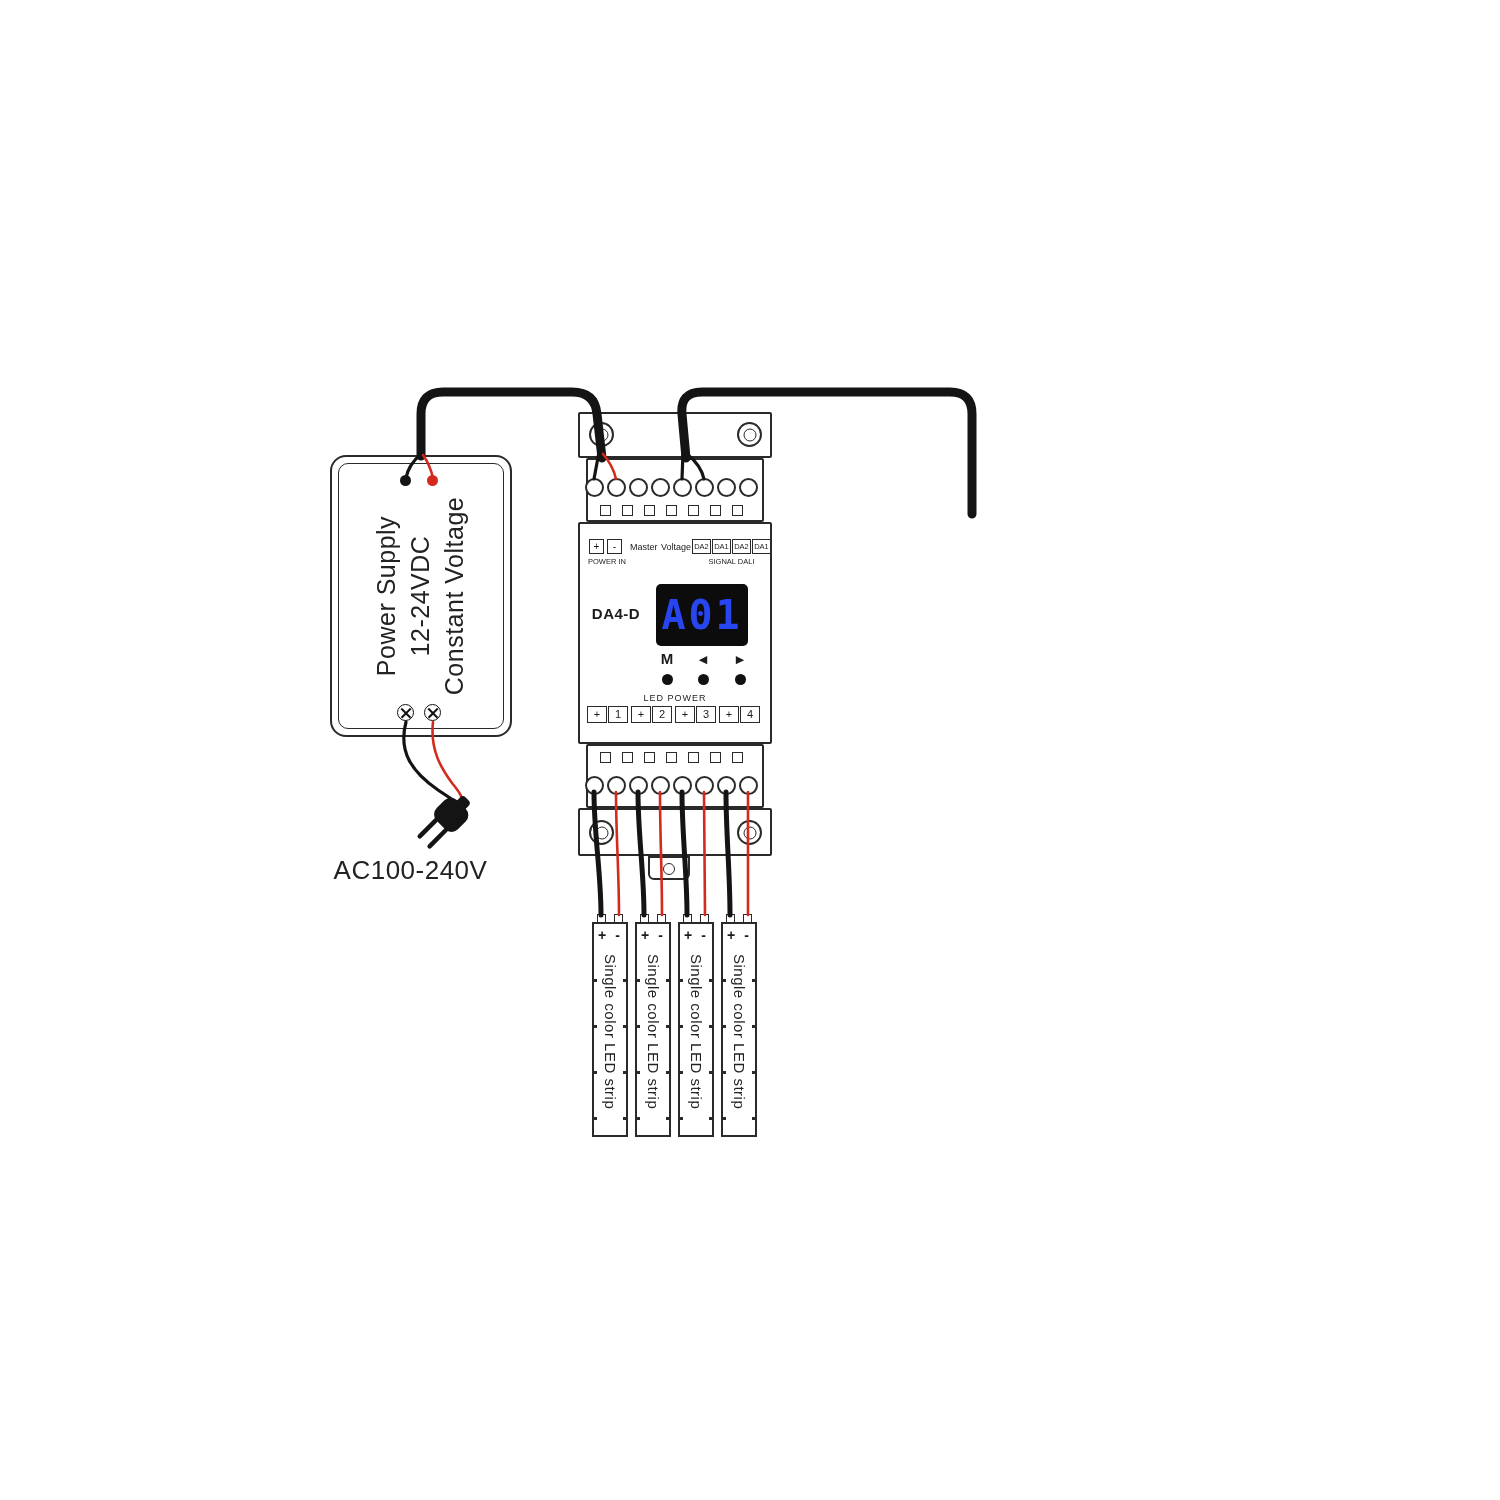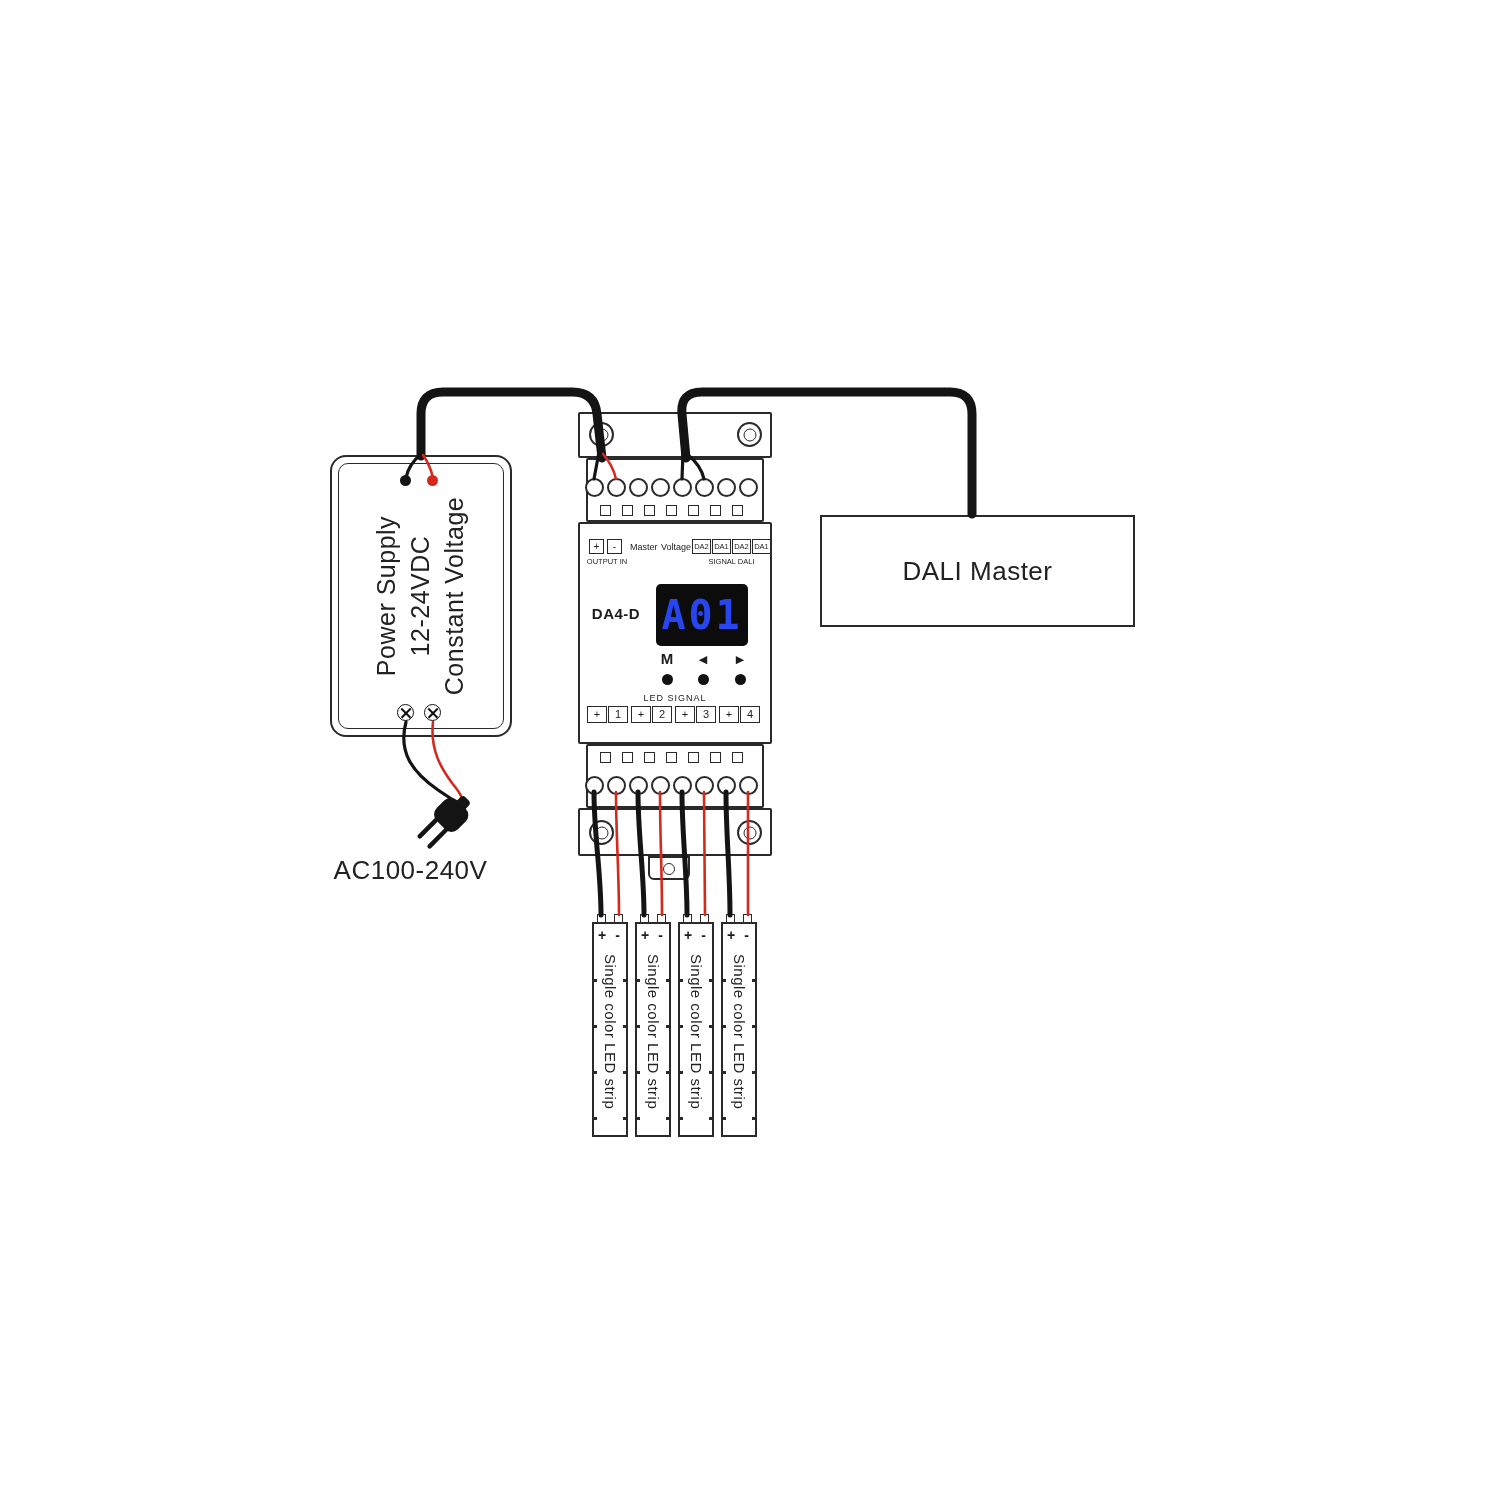--- a/index.html
+++ b/index.html
@@ -124,23 +124,20 @@
       <div>12-24VDC</div>
       <div>Constant Voltage</div>
     </div>
     <div class="wiredot black" style="left:400px;top:475px"></div>
     <div class="wiredot red" style="left:427px;top:475px"></div>
     <div class="xterm" style="left:397px;top:704px"></div>
     <div class="xterm" style="left:424px;top:704px"></div>
     <div class="ac-label">AC100-240V</div>
   </div>
 
-  <div class="dali-box">
-    <span>DALI Master</span>
-  </div>
 
   <div>
     <div class="sect" style="left:578px;top:412px;width:194px;height:46px"></div>
     <div class="sect" style="left:586px;top:458px;width:178px;height:64px"></div>
     <div class="sect" style="left:578px;top:522px;width:194px;height:222px"></div>
     <div class="sect" style="left:586px;top:744px;width:178px;height:64px"></div>
     <div class="sect" style="left:578px;top:808px;width:194px;height:48px"></div>
     <div class="dinclip"></div>
 
     <div class="mhole" style="left:589px;top:422px"></div>
@@ -160,42 +157,42 @@
     <div class="sq" style="left:600px;top:505px"></div>
     <div class="sq" style="left:622px;top:505px"></div>
     <div class="sq" style="left:644px;top:505px"></div>
     <div class="sq" style="left:666px;top:505px"></div>
     <div class="sq" style="left:688px;top:505px"></div>
     <div class="sq" style="left:710px;top:505px"></div>
     <div class="sq" style="left:732px;top:505px"></div>
 
     <div class="tinybox" style="left:589px;top:539px;width:15px;height:15px">+</div>
     <div class="tinybox" style="left:607px;top:539px;width:15px;height:15px">-</div>
-    <div class="lbl lbl-c" style="left:583px;top:558px;width:48px;font-size:7.5px">OUTPUT IN</div>
+    <div class="lbl lbl-c" style="left:583px;top:558px;width:48px;font-size:7.5px">POWER IN</div>
     <div class="lbl" style="left:630px;top:543px">Master</div>
     <div class="lbl" style="left:661px;top:543px">Voltage</div>
     <div class="tinybox" style="left:692px;top:539px;width:19px;height:15px;font-size:7.5px">DA2</div>
     <div class="tinybox" style="left:712px;top:539px;width:19px;height:15px;font-size:7.5px">DA1</div>
     <div class="tinybox" style="left:732px;top:539px;width:19px;height:15px;font-size:7.5px">DA2</div>
     <div class="tinybox" style="left:752px;top:539px;width:19px;height:15px;font-size:7.5px">DA1</div>
     <div class="lbl lbl-c" style="left:692px;top:558px;width:79px;font-size:7.5px">SIGNAL DALI</div>
 
     <div class="model">DA4-D</div>
     <div class="display">
       <span class="display-text">A01</span>
     </div>
 
     <div class="btnlbl" style="left:656px;top:650px;font-size:15px;font-weight:600">M</div>
     <div class="btnlbl" style="left:692px;top:653px;font-size:11px">◀</div>
     <div class="btnlbl" style="left:729px;top:653px;font-size:11px">▶</div>
     <div class="pushdot" style="left:662px;top:674px"></div>
     <div class="pushdot" style="left:698px;top:674px"></div>
     <div class="pushdot" style="left:735px;top:674px"></div>
 
-    <div class="lbl lbl-c" style="left:620px;top:694px;width:110px;letter-spacing:1px">LED SIGNAL</div>
+    <div class="lbl lbl-c" style="left:620px;top:694px;width:110px;letter-spacing:1px">LED POWER</div>
     <div class="tinybox" style="left:587px;top:706px;width:20px;height:17px;font-size:11px">+</div>
     <div class="tinybox" style="left:608px;top:706px;width:20px;height:17px;font-size:11px">1</div>
     <div class="tinybox" style="left:631px;top:706px;width:20px;height:17px;font-size:11px">+</div>
     <div class="tinybox" style="left:652px;top:706px;width:20px;height:17px;font-size:11px">2</div>
     <div class="tinybox" style="left:675px;top:706px;width:20px;height:17px;font-size:11px">+</div>
     <div class="tinybox" style="left:696px;top:706px;width:20px;height:17px;font-size:11px">3</div>
     <div class="tinybox" style="left:719px;top:706px;width:20px;height:17px;font-size:11px">+</div>
     <div class="tinybox" style="left:740px;top:706px;width:20px;height:17px;font-size:11px">4</div>
 
     <div class="sq" style="left:600px;top:752px"></div>

